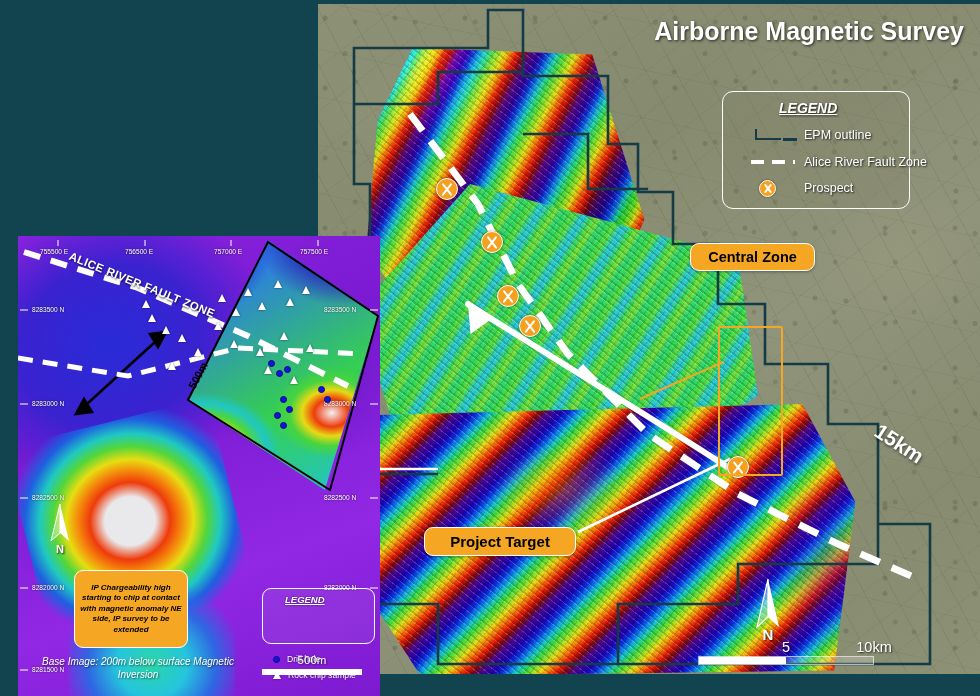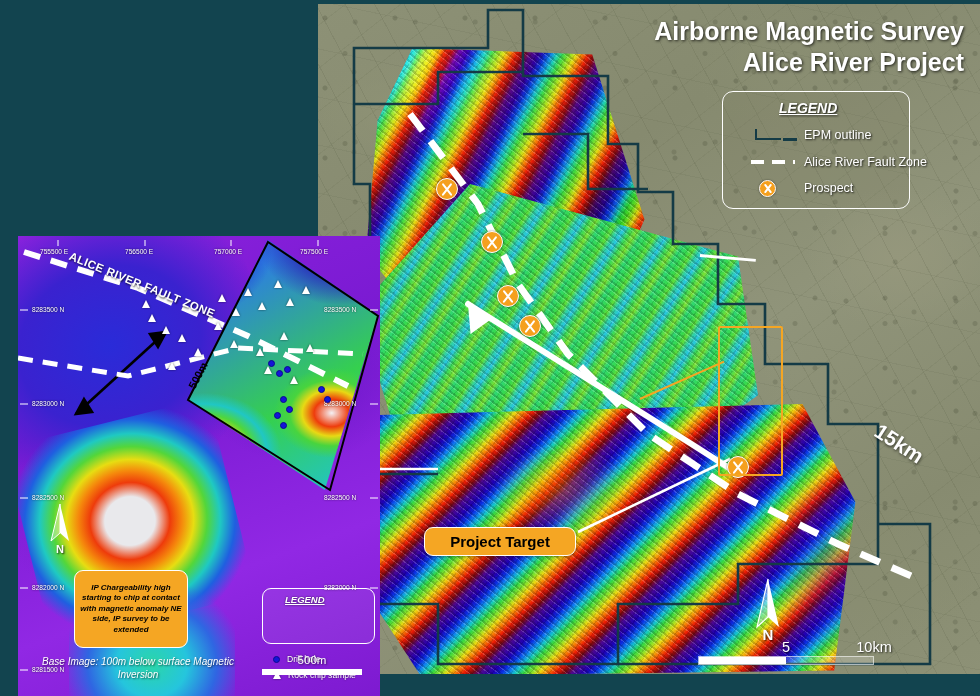--- a/index.html
+++ b/index.html
@@ -419,21 +419,20 @@
     <div class="prospect" style="left:118px; top:174px;"></div>
     <div class="prospect" style="left:163px; top:227px;"></div>
     <div class="prospect" style="left:179px; top:281px;"></div>
     <div class="prospect" style="left:201px; top:311px;"></div>
     <div class="prospect" style="left:409px; top:452px;"></div>
 
     <div id="target-rect" style="left:400px; top:322px; width:65px; height:150px;"></div>
 
     <div class="map-title">
       <div>Airborne Magnetic Survey</div>
-      <div>Alice River Project</div>
     </div>
 
     <div class="legend-box">
       <div class="legend-title">LEGEND</div>
 
       <div class="legend-row" style="top:35px;">
         <span class="swatch">
             <i class="sw-epm"></i>
           </span>
         <span class="lbl">EPM outline</span>
@@ -470,20 +469,21 @@
         <span style="left:100%;">10km</span>
       </div>
       <div class="scale-bar">
         <div class="scale-seg fill"></div>
         <div class="scale-seg empty"></div>
       </div>
     </div>
   </div>
 
   <div class="leader-w" style="left:700px; top:254px; width:56px; transform:rotate(5deg);"></div>
+  <div class="callout" id="callout-central">Central Zone</div>
 
   <div class="leader" style="left:640px; top:398px; width:92px; transform:rotate(-24deg);"></div>
 
   <div class="callout" id="callout-magnetic">Project Target</div>
 
   <div class="inset">
     <div class="inset-blue"></div>
     <div class="inset-anomaly"></div>
     <div class="inset-anom2"></div>
 
@@ -589,20 +589,20 @@
     <div class="ins-leg-row" style="top:22px;">
       <span class="dh" style="position:relative; left:0; top:0;"></span>
       <span class="t">Drill hole</span>
     </div>
     <div class="ins-leg-row" style="top:38px;justify-content:center;">
       <span class="tri" style="position:relative; left:0; top:0;"></span>
       <span class="t">Rock chip sample</span>
     </div>
   </div>
 
-  <div id="inset-base-caption">Base Image: 100m below surface Magnetic Inversion</div>
+  <div id="inset-base-caption">Base Image: 200m below surface Magnetic Inversion</div>
 
   <div id="inset-scale">
     <div class="lab">500m</div>
     <div class="bar"></div>
   </div>
 
 </div>
 
 </body></html>

